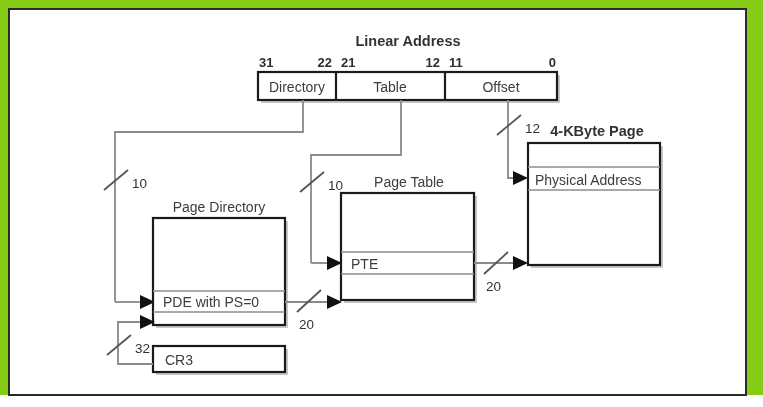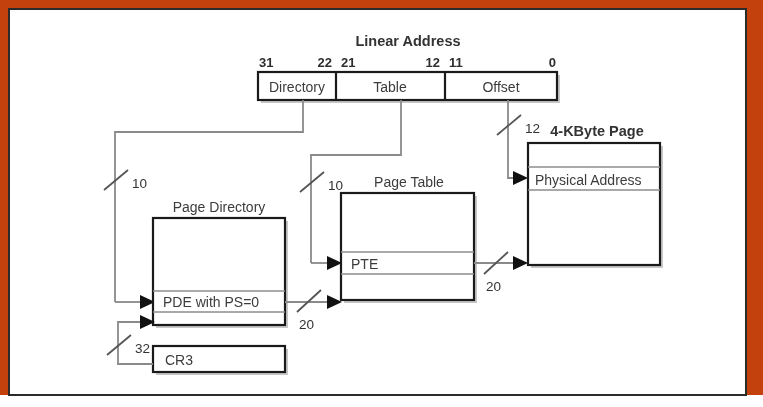--- a/index.html
+++ b/index.html
@@ -10,21 +10,21 @@
   body {
     width: 763px;
     height: 407px;
     font-family: "Liberation Sans", sans-serif;
     overflow: hidden;
   }
   #diagram-root {
     position: relative;
     width: 763px;
     height: 395px;
-    background: #c2410c;
+    background: #84cc16;
   }
   .outer-frame {
     position: absolute;
     left: 8px;
     top: 8px;
     width: 739px;
     height: 388px;
     border: 2px solid #2b2b2b;
     box-sizing: border-box;
     background: #ffffff;

